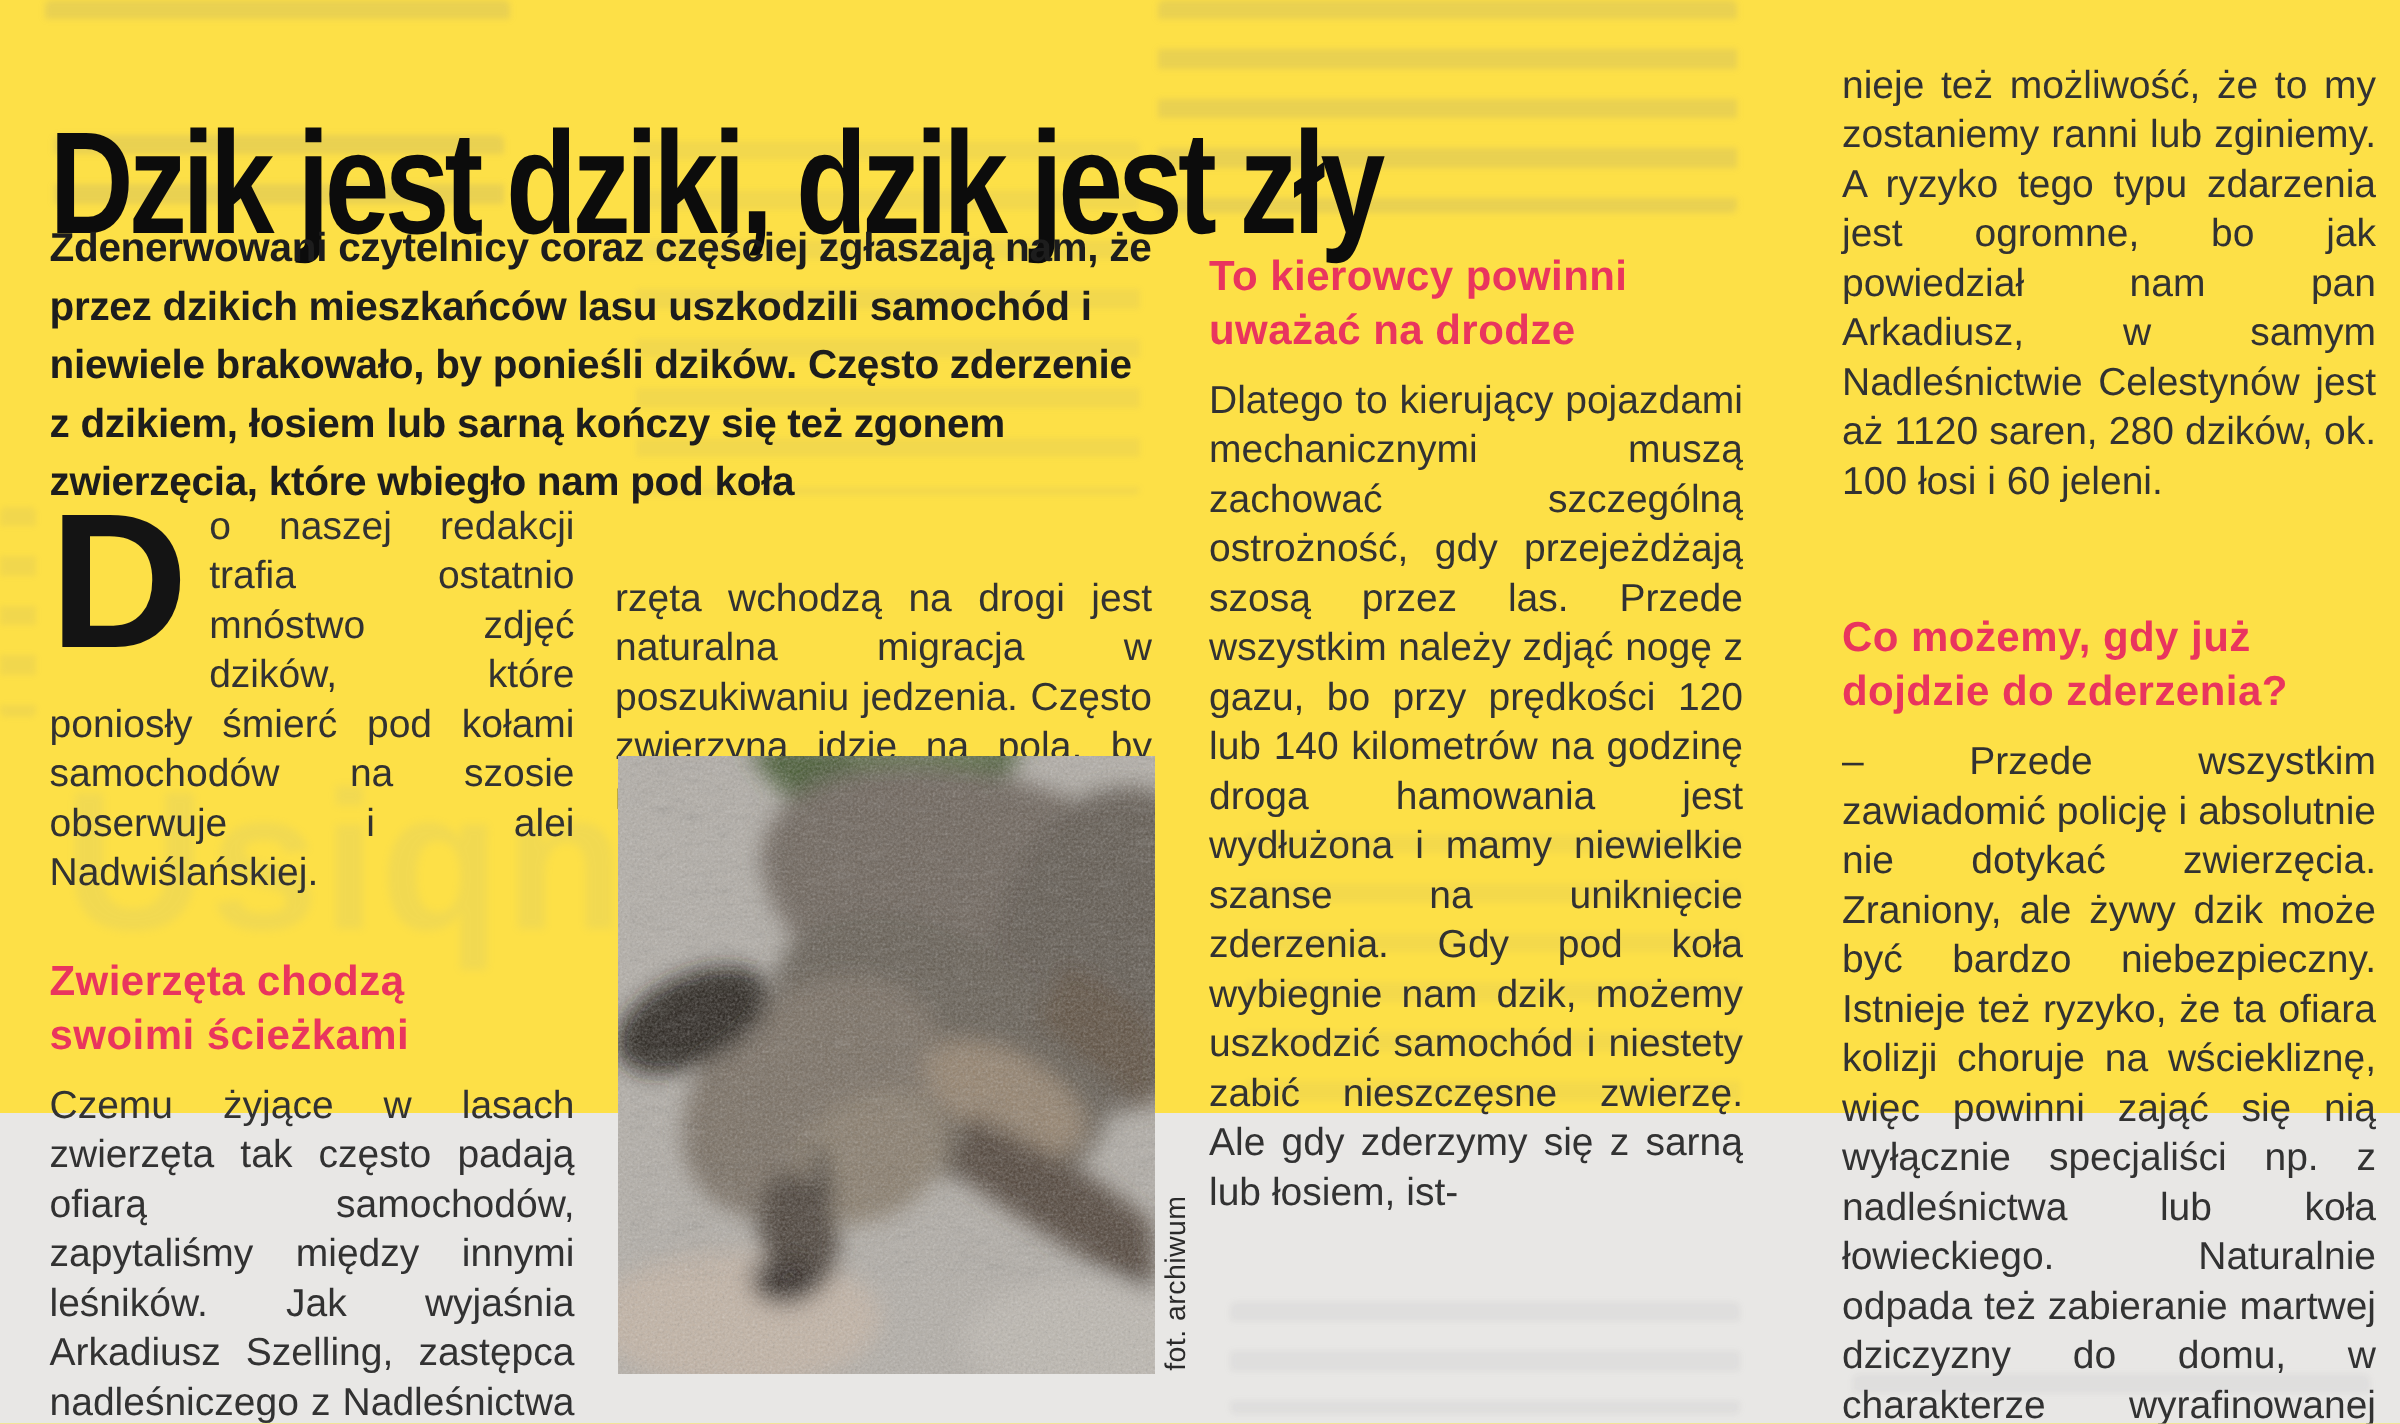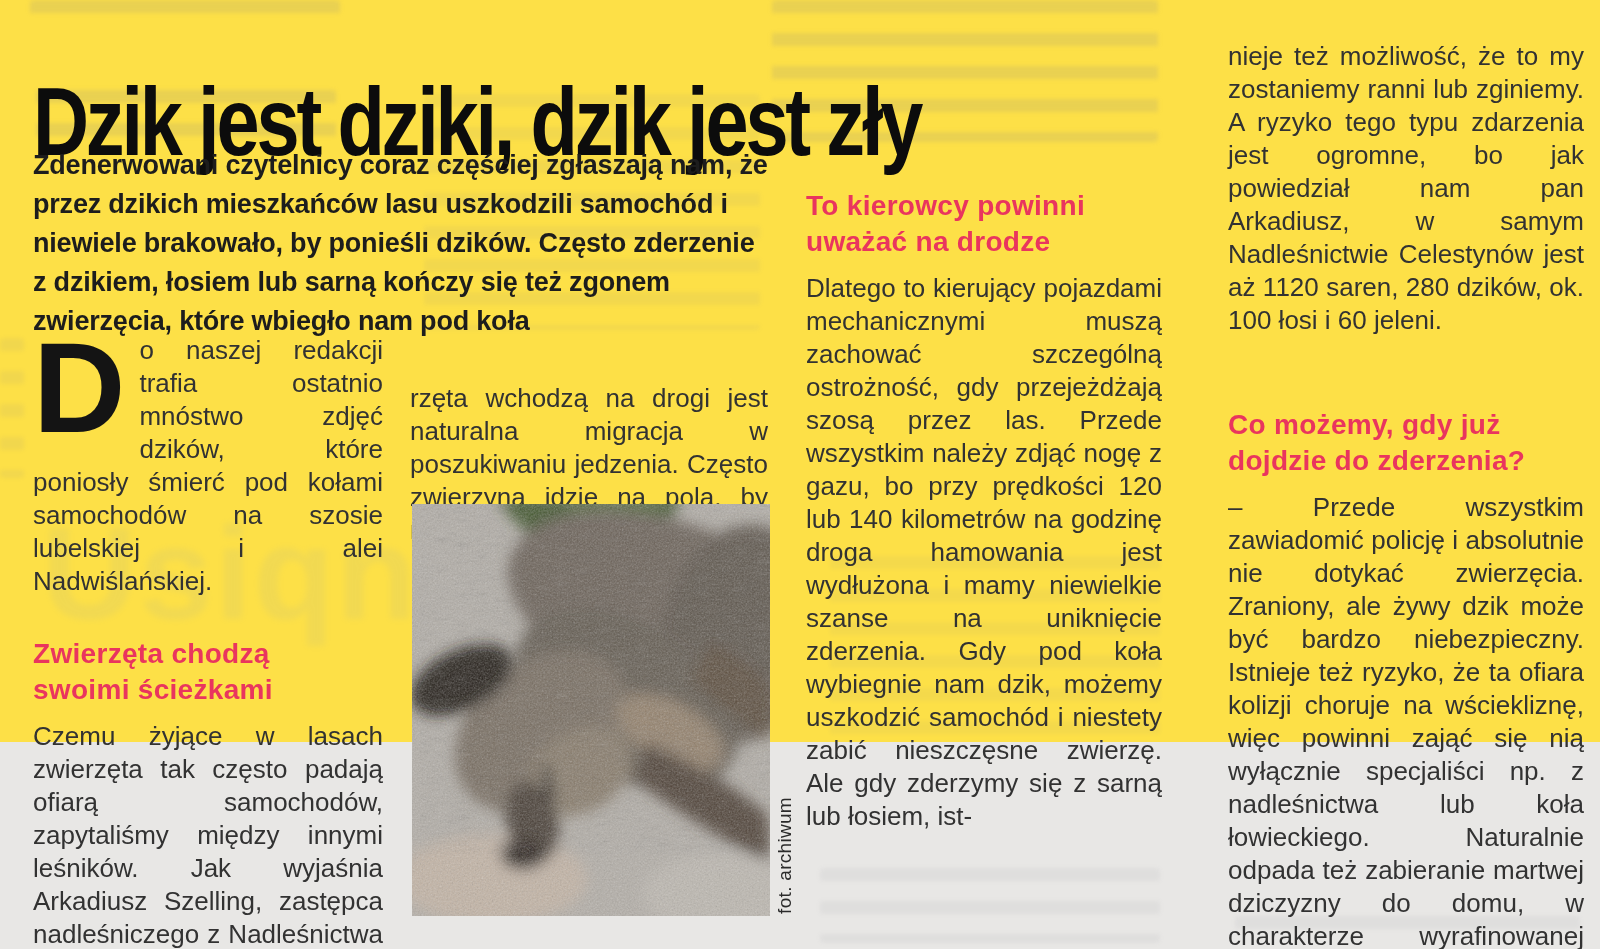--- a/index.html
+++ b/index.html
@@ -26,21 +26,21 @@
   .col p{margin:0;}
   #col1{left:33px;top:334px;width:350px;}
   #col2{left:410px;top:334px;width:358px;margin-top:48px;}
   #col3{left:806px;top:150px;width:356px;}
   #col4{left:1228px;top:40px;width:356px;}
   .subhead{
     color:#e9355e;font-weight:bold;font-size:28px;line-height:36px;
     text-align:left;letter-spacing:0.3px;margin:0 0 12px 0;
   }
   #col1 .subhead{margin-top:38px;max-width:280px;}
-  #col3 .subhead{margin-top:38px;max-width:300px;}
+  #col3 .subhead{margin-top:16px;max-width:300px;}
   #col4 .subhead{margin-top:70px;max-width:310px;}
   .dropcap{
     float:left;font-size:128px;line-height:96px;font-weight:bold;color:#141414;
     margin:6px 14px 0 0;
   }
   
   figure.photo-block{position:absolute;left:404px;top:500px;width:392px;height:416px;margin:0;}
   .photo-frame{position:absolute;left:8px;top:4px;width:358px;height:412px;overflow:hidden;background:#b3aea7;}
   .photo-frame svg{display:block;}
   .photo-caption{
@@ -73,21 +73,21 @@
   <div class="ghost-lines" style="left:830px;top:556px;width:330px;height:190px;opacity:0.45;"></div>
   <div class="ghost-lines" style="left:820px;top:868px;width:340px;height:75px;opacity:0.55;"></div>
   <div class="ghost-lines" style="left:1235px;top:916px;width:345px;height:28px;opacity:0.55;"></div>
   <div class="ghost-word">Usiqnono</div>
 
   <h1 class="title">Dzik jest dziki, dzik jest zły</h1>
 
   <div class="lead">Zdenerwowani czytelnicy coraz częściej zgłaszają nam, że przez dzikich mieszkańców lasu uszkodzili samochód i niewiele brakowało, by ponieśli dzików. Często zderzenie z dzikiem, łosiem lub sarną kończy się też zgonem zwierzęcia, które wbiegło nam pod koła</div>
 
   <div id="col1" class="col">
-    <p><span class="dropcap">D</span><span>o naszej redakcji trafia ostatnio mnóstwo zdjęć dzików, które poniosły śmierć pod kołami samochodów na szosie lubelskiej i alei Nadwiślańskiej.</span></p>
+    <p><span class="dropcap">D</span><span>o naszej redakcji trafia ostatnio mnóstwo zdjęć dzików, które poniosły śmierć pod kołami samochodów na szosie obserwuje i alei Nadwiślańskiej.</span></p>
     <h2 class="subhead">Zwierzęta chodzą swoimi ścieżkami</h2>
     <p>Czemu żyjące w lasach zwierzęta tak często padają ofiarą samochodów, zapytaliśmy między innymi leśników. Jak wyjaśnia Arkadiusz Szelling, zastępca nadleśniczego z Nadleśnictwa Celestynów, powodem, dla którego zwie-</p>
   </div>
 
   <div id="col2" class="col">
     <p>rzęta wchodzą na drogi jest naturalna migracja w poszukiwaniu jedzenia. Często zwierzyna idzie na pola, by najeść się np. mar-</p>
   </div>
 
   <figure class="photo-block">
     <div class="photo-frame">

